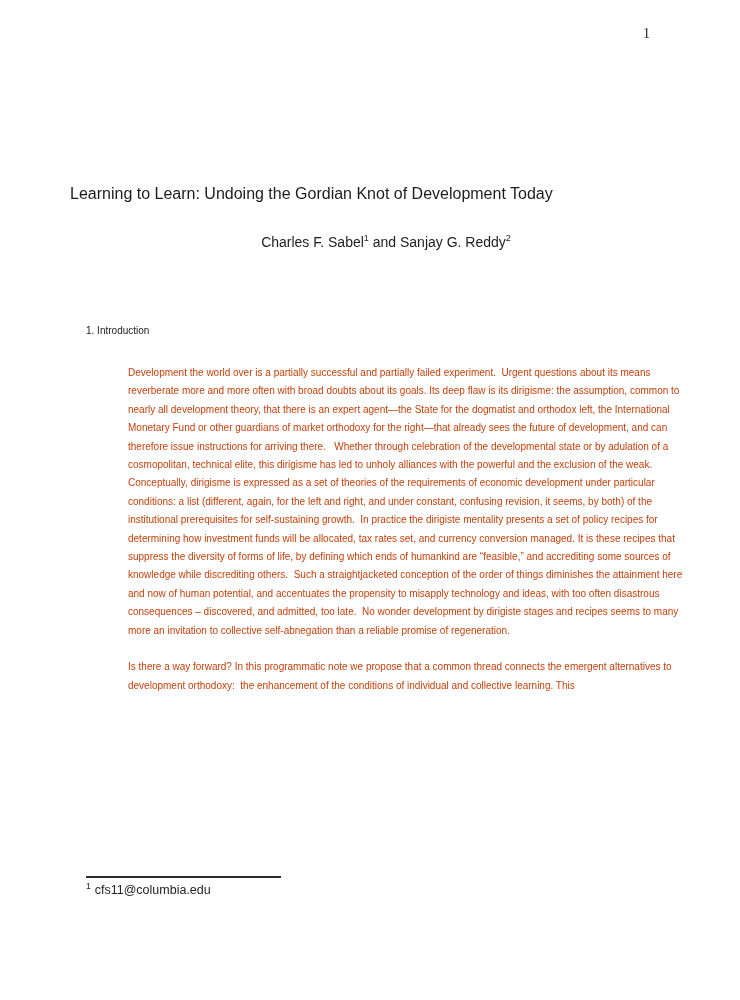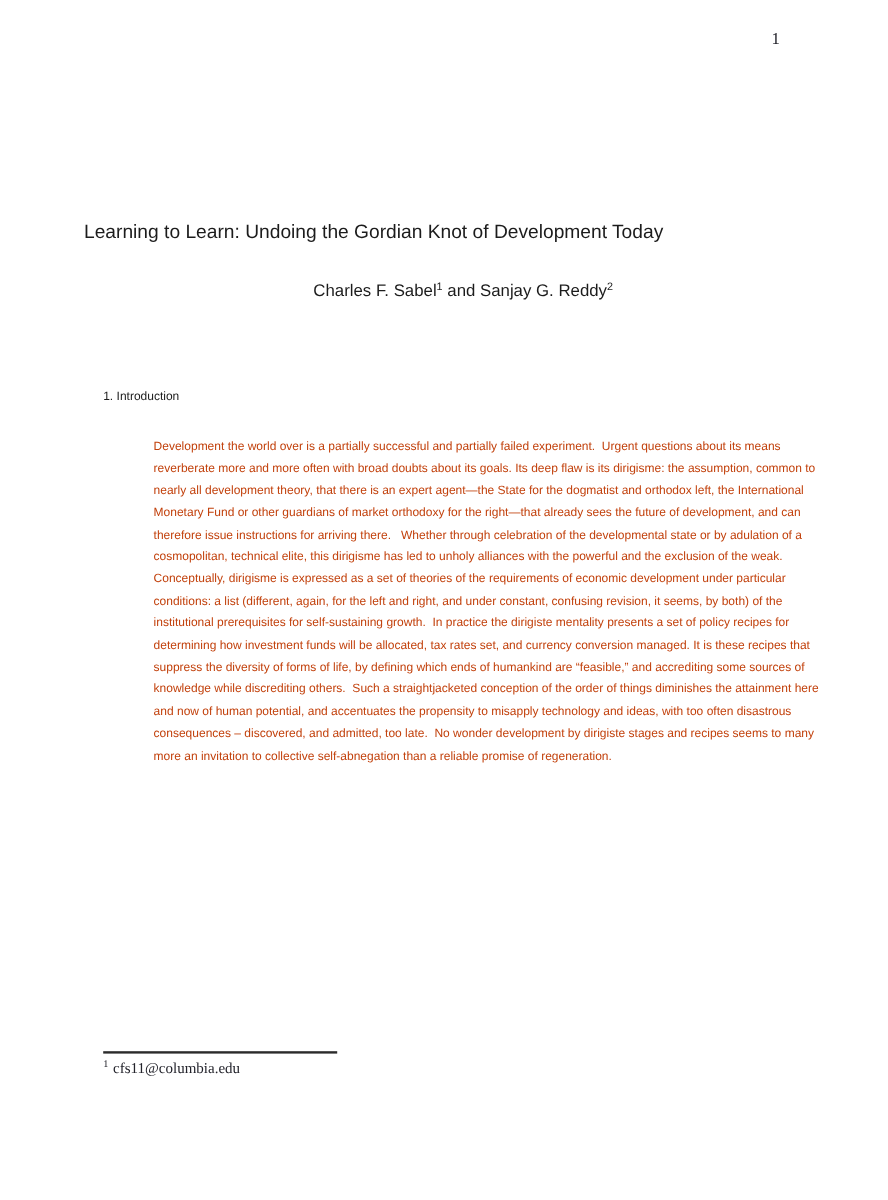--- a/index.html
+++ b/index.html
@@ -81,21 +81,21 @@
     left: 86px;
     width: 400px;
   }
   .footnote-rule {
     width: 195px;
     height: 0;
     border-top: 2px solid #2b2b2b;
     margin-bottom: 5px;
   }
   .footnote {
-    font-family: Liberation Serif, serif;
+    font-family: Liberation Sans, sans-serif;
     font-size: 12.5px;
     line-height: 15.2px;
     color: #23232b;
   }
   .footnote sup {
     font-size: 8.5px;
     vertical-align: super;
     line-height: 0;
   }
   .footnote .fn-text {
@@ -110,20 +110,21 @@
   <div class="page-number">1</div>
 
   <h1 class="title">Learning to Learn: Undoing the Gordian Knot of Development Today</h1>
 
   <div class="byline"><span>Charles F. Sabel</span><sup>1</sup><span> and </span><span>Sanjay G. Reddy</span><sup>2</sup></div>
 
   <h2 class="section-heading">1. Introduction</h2>
 
   <div class="body-text">
     <p class="para">Development the world over is a partially successful and partially failed experiment.  Urgent questions about its means reverberate more and more often with broad doubts about its goals. Its deep flaw is its dirigisme: the assumption, common to nearly all development theory, that there is an expert agent—the State for the dogmatist and orthodox left, the International Monetary Fund or other guardians of market orthodoxy for the right—that already sees the future of development, and can therefore issue instructions for arriving there.   Whether through celebration of the developmental state or by adulation of a cosmopolitan, technical elite, this dirigisme has led to unholy alliances with the powerful and the exclusion of the weak.  Conceptually, dirigisme is expressed as a set of theories of the requirements of economic development under particular conditions: a list (different, again, for the left and right, and under constant, confusing revision, it seems, by both) of the institutional prerequisites for self-sustaining growth.  In practice the dirigiste mentality presents a set of policy recipes for determining how investment funds will be allocated, tax rates set, and currency conversion managed. It is these recipes that suppress the diversity of forms of life, by defining which ends of humankind are “feasible,” and accrediting some sources of knowledge while discrediting others.  Such a straightjacketed conception of the order of things diminishes the attainment here and now of human potential, and accentuates the propensity to misapply technology and ideas, with too often disastrous consequences – discovered, and admitted, too late.  No wonder development by dirigiste stages and recipes seems to many more an invitation to collective self-abnegation than a reliable promise of regeneration.</p>
+    <p class="para">Is there a way forward? In this programmatic note we propose that a common thread connects the emergent alternatives to development orthodoxy:  the enhancement of the conditions of individual and collective learning. This</p>
   </div>
 
   <div class="footnotes">
     <div class="footnote-rule"></div>
     <div class="footnote"><sup>1</sup><span class="fn-text">cfs11@columbia.edu</span></div>
   </div>
 
 </div>
 
 </body></html>

